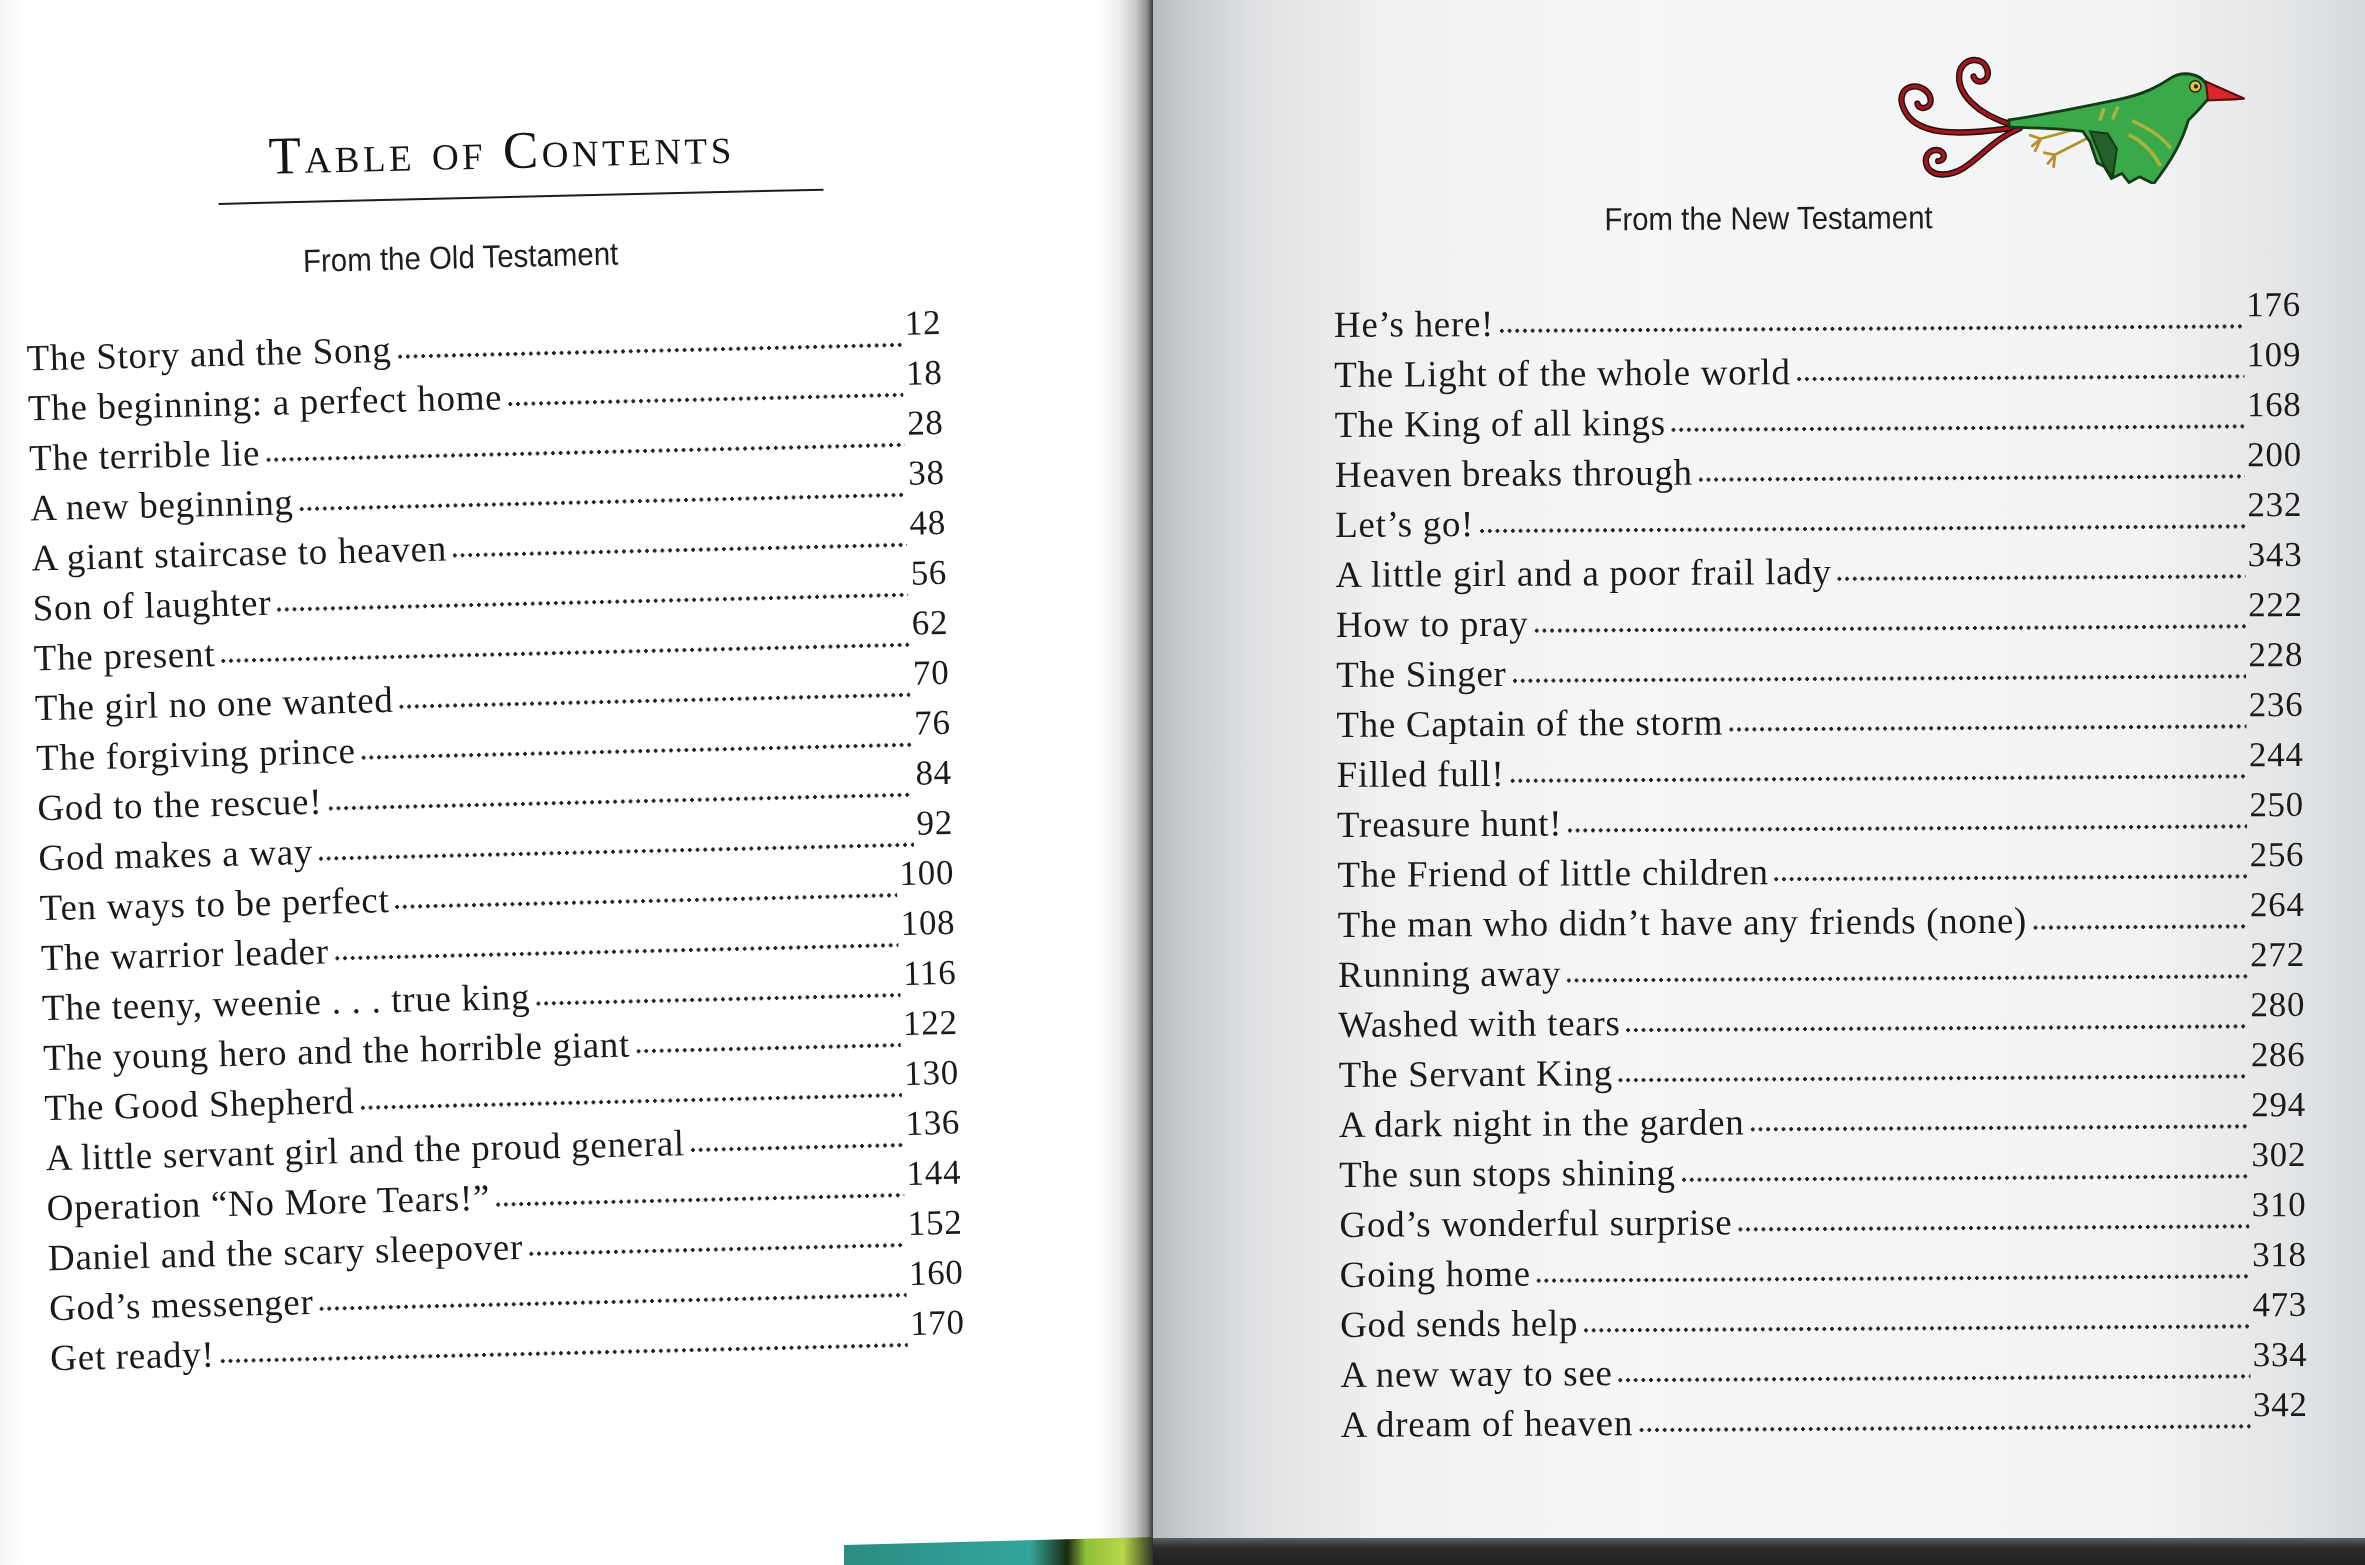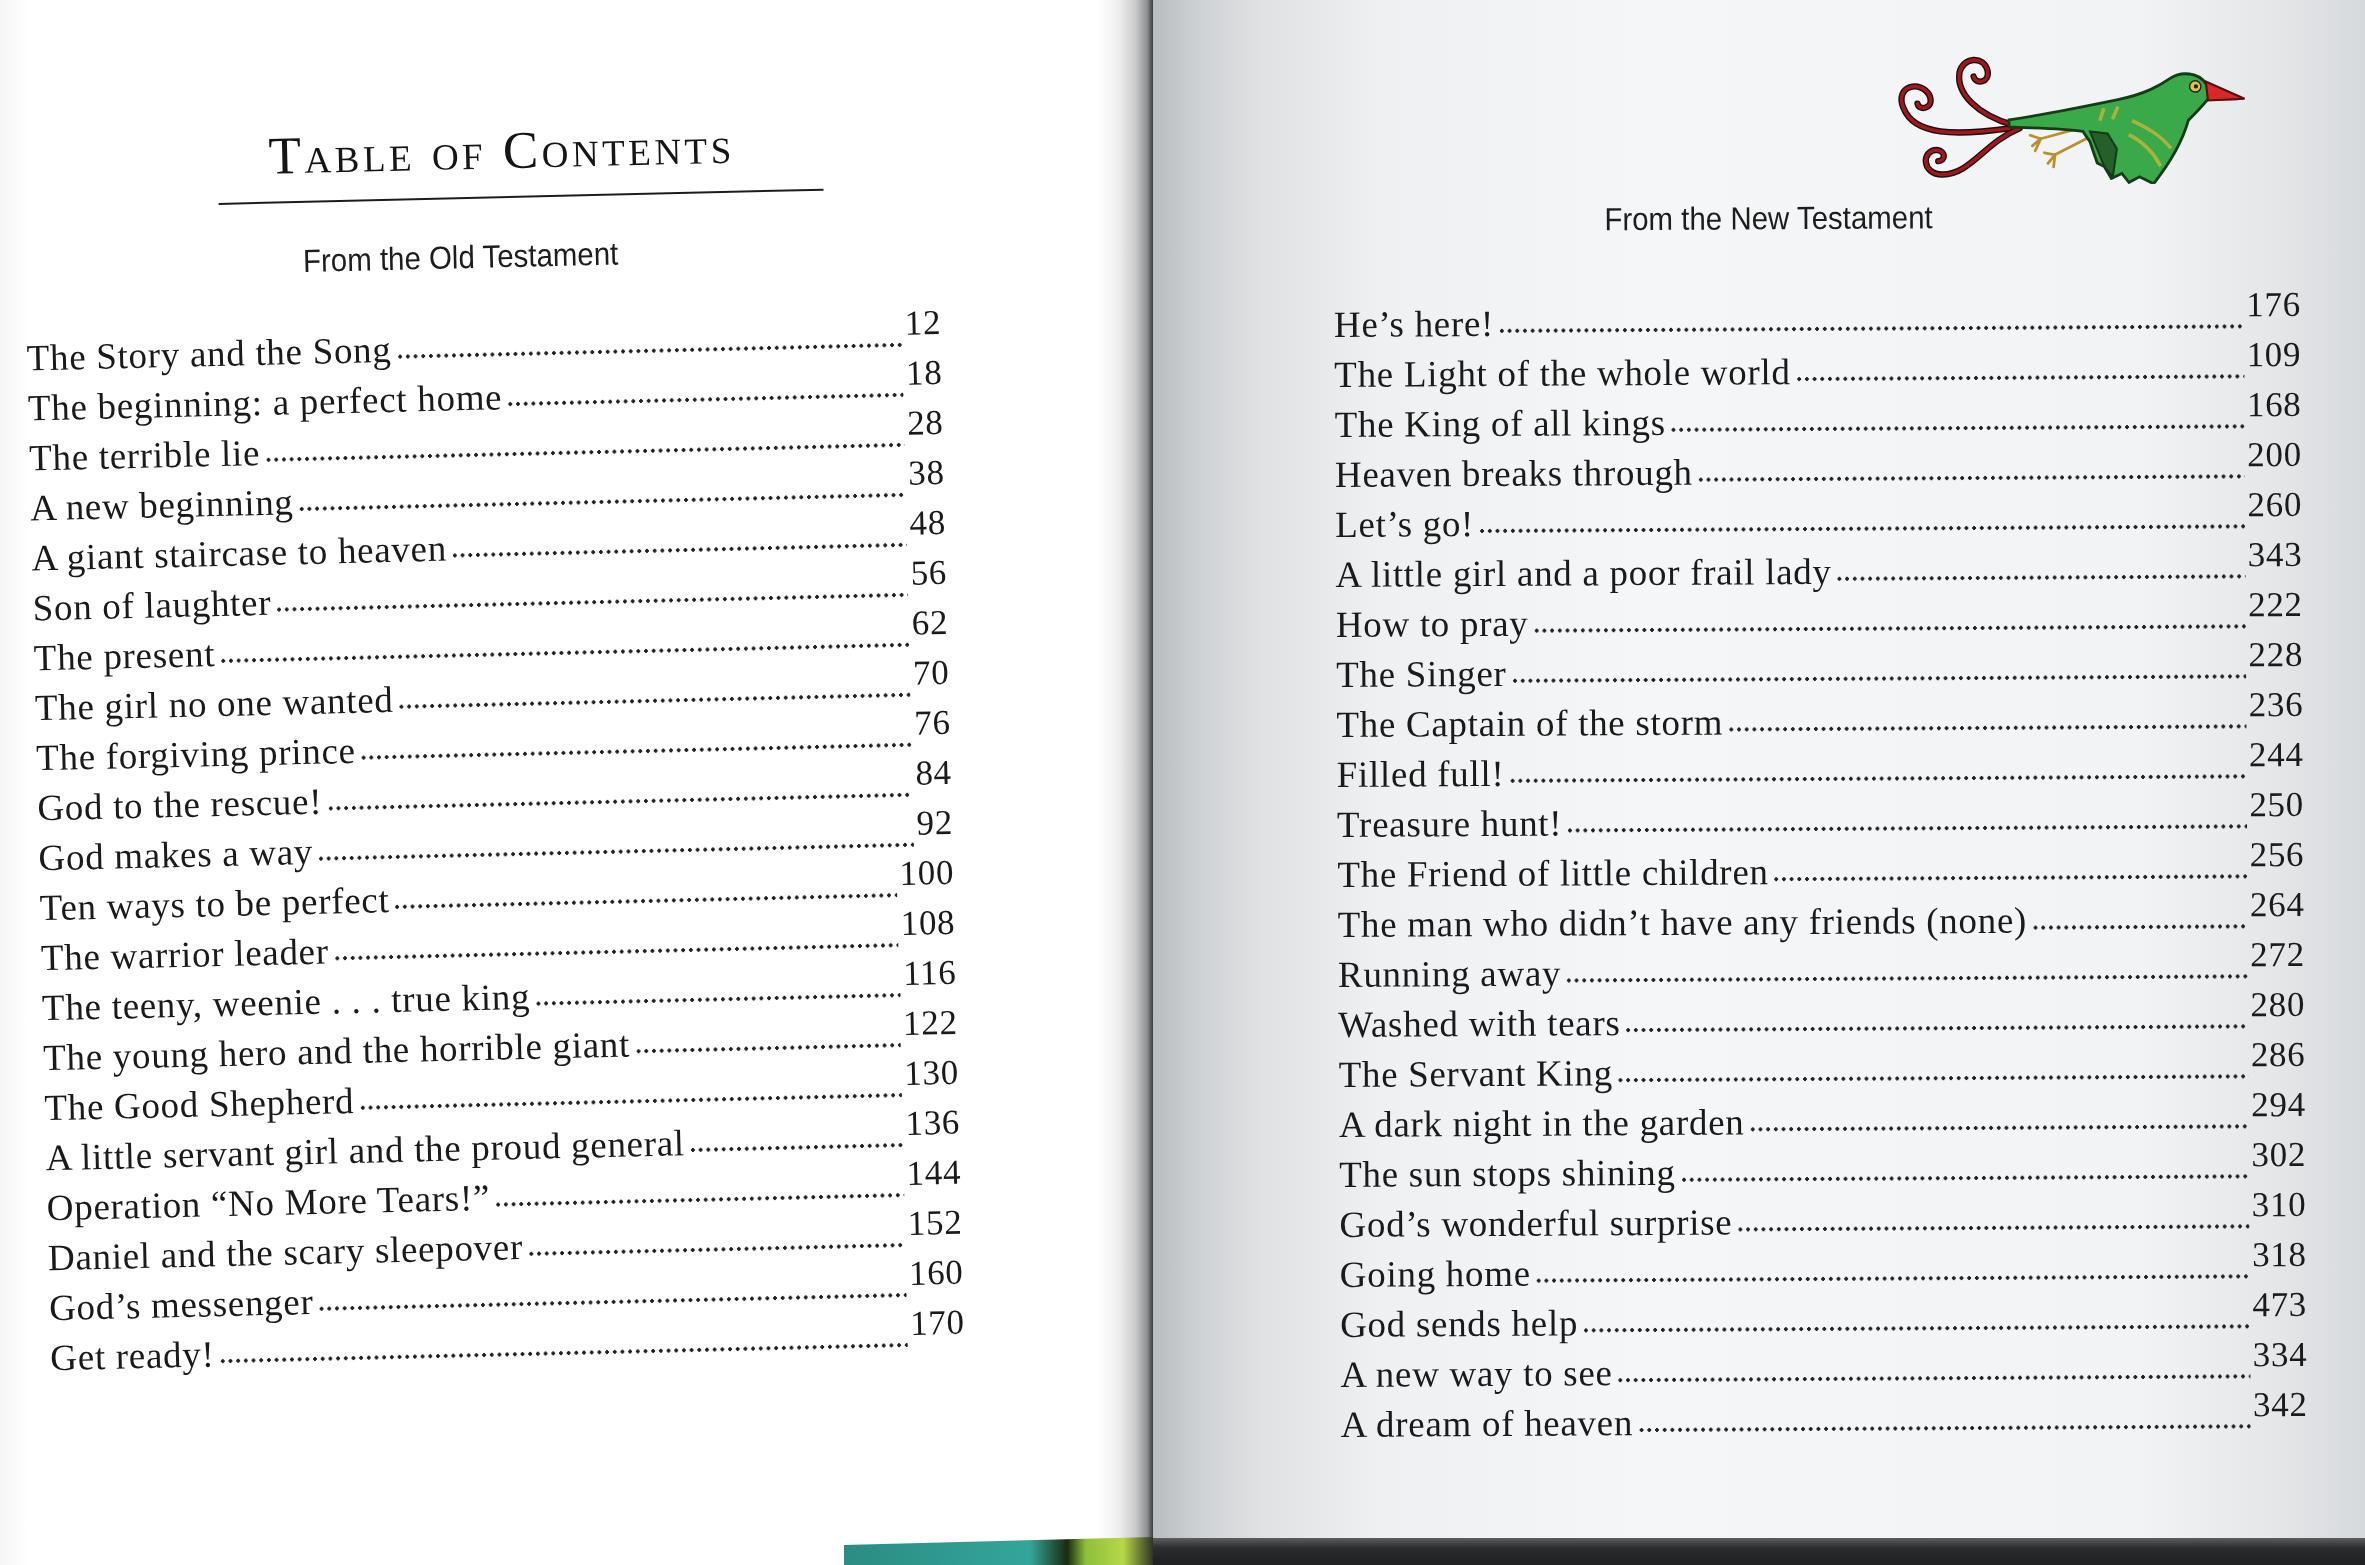--- a/index.html
+++ b/index.html
@@ -263,21 +263,21 @@
     <span class="p">168</span>
   </div>
           <div class="toc-row">
     <span class="t">Heaven breaks through</span>
     <span class="dots"></span>
     <span class="p">200</span>
   </div>
           <div class="toc-row">
     <span class="t">Let’s go!</span>
     <span class="dots"></span>
-    <span class="p">260</span>
+    <span class="p">232</span>
   </div>
           <div class="toc-row">
     <span class="t">A little girl and a poor frail lady</span>
     <span class="dots"></span>
     <span class="p">343</span>
   </div>
           <div class="toc-row">
     <span class="t">How to pray</span>
     <span class="dots"></span>
     <span class="p">222</span>

